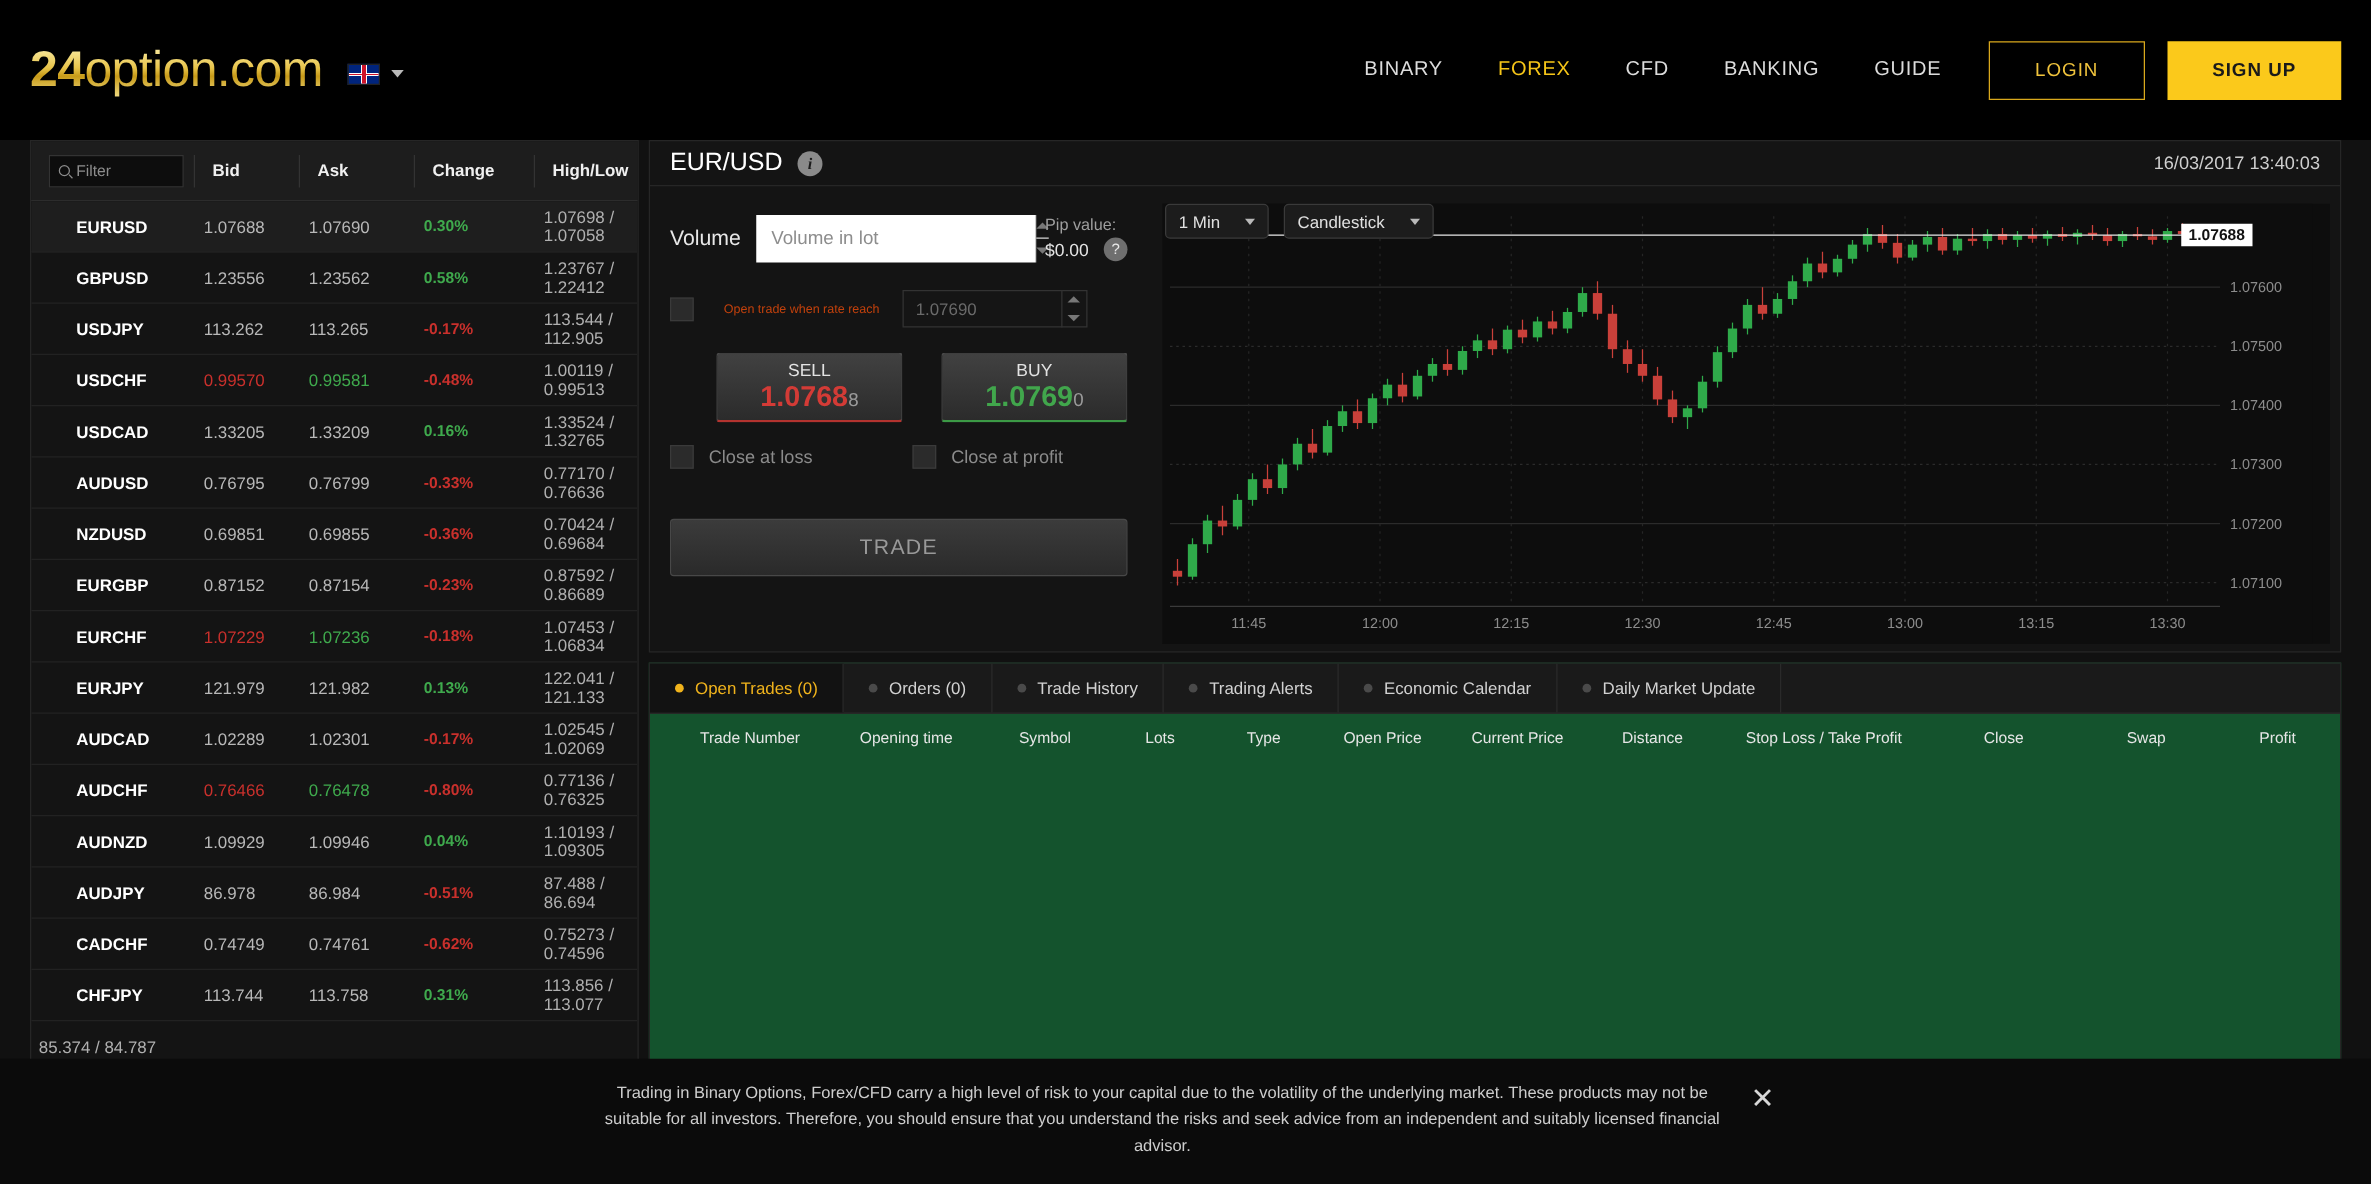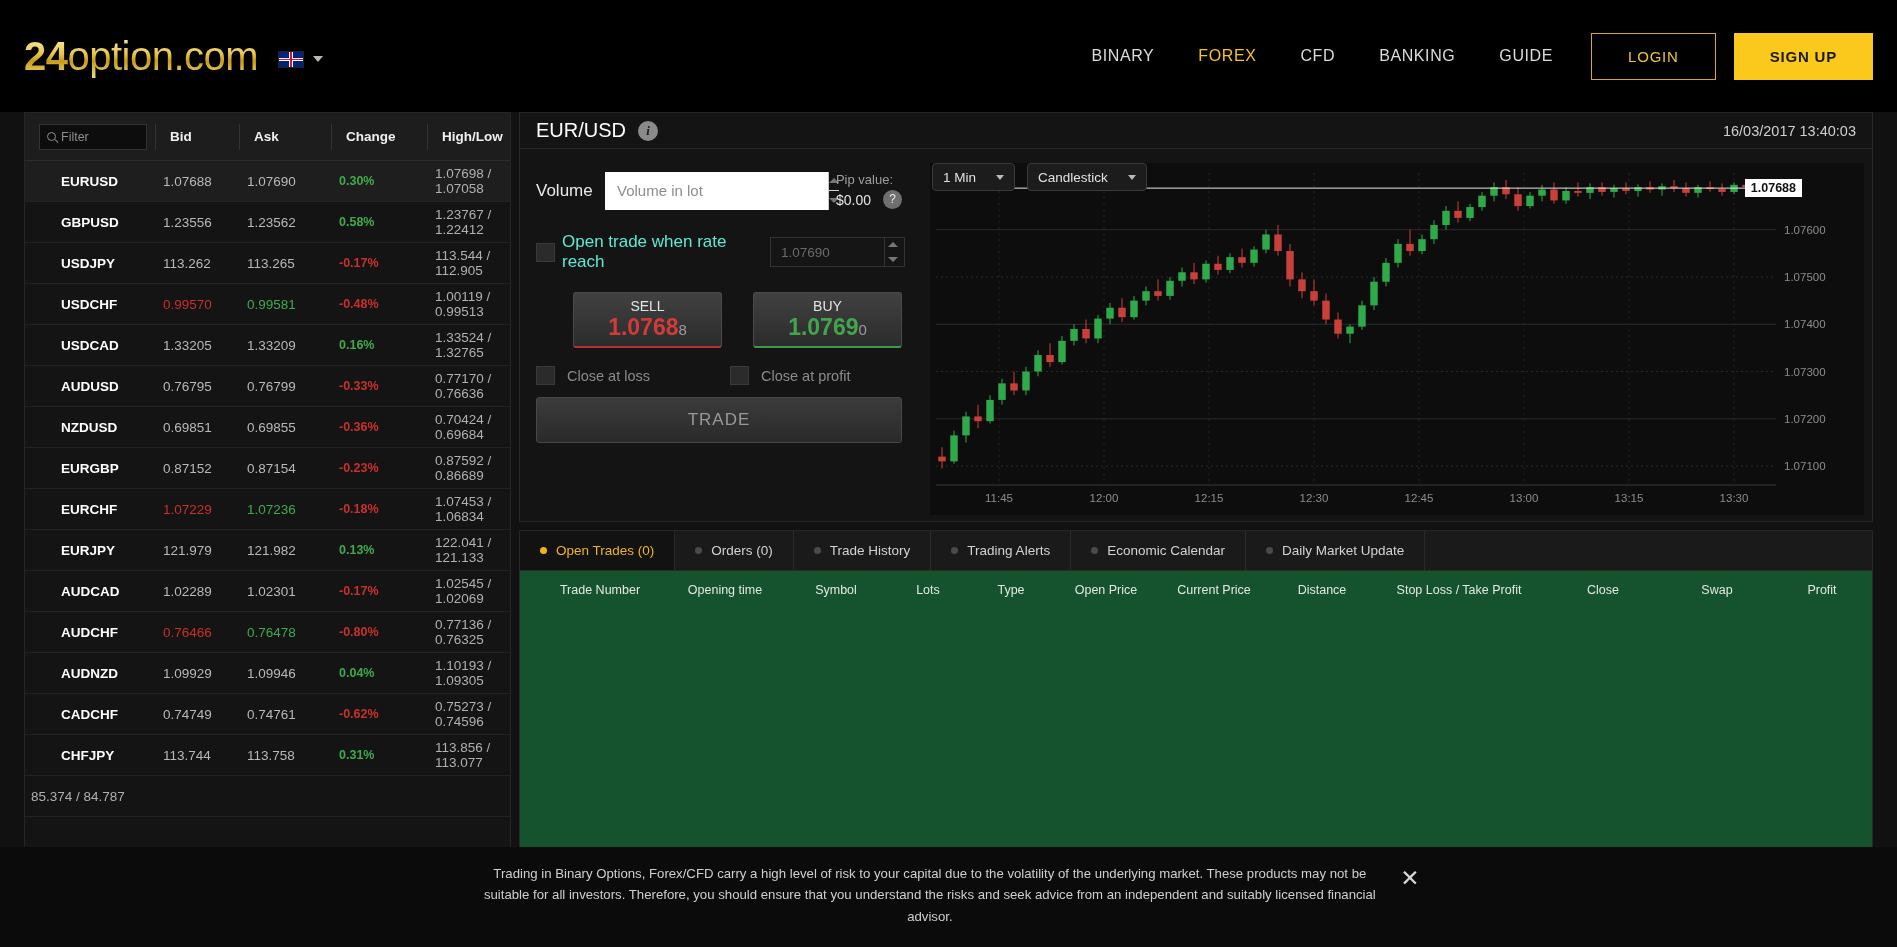--- a/index.html
+++ b/index.html
@@ -98,42 +98,42 @@
   .ar-u { border-bottom:5px solid #777; } .ar-d { border-top:5px solid #777; }
   .pipbox { margin-left:20px; font-size:13px; color:#9e9e9e; line-height:1.45; }
   .pipbox b { color:#e4e4e4; font-weight:normal; display:block; font-size:14px; }
   .qmark { width:19px;height:19px;border-radius:50%;background:#6f6f6f;color:#e8e8e8;font-size:12px;
            display:inline-flex;align-items:center;justify-content:center;margin-left:12px;
            vertical-align:middle;cursor:pointer; }
   .pip-line { display:flex; align-items:center; }
 
   .rate-reach { display:flex; align-items:center; margin-top:22px; }
   .cbx { width:19px;height:19px;background:#2b2b2b;border:1px solid #3a3a3a;cursor:pointer;flex:none; }
-  .rr-label { font-size:17px; color:#5eead4; margin-left:7px; }
+  .rr-label { font-size:10px; color:#c2410c; margin-left:24px; }
   .rr-input { margin-left:18px; width:148px; height:30px; background:#151515; border:1px solid #333;
               color:#6a6a6a; font-size:13.5px; padding:0 10px; display:flex; align-items:center; }
   .rr-spin { width:20px; height:30px; margin-left:-21px; display:flex; flex-direction:column;
              border-left:1px solid #333; }
   .rr-spin div{flex:1;display:flex;align-items:center;justify-content:center;}
 
   .bs-row { display:flex; gap:31px; margin-top:20px;padding-left:37px; }
   .bs-btn { flex:1; height:56px; background:linear-gradient(180deg,#414141 0%,#2b2b2b 100%);
             border:1px solid #4a4a4a; border-radius:3px; text-align:center; cursor:pointer;
             display:flex; flex-direction:column; justify-content:center; }
   .bs-btn.sell { border-bottom:2px solid #b3332f; }
   .bs-btn.buy  { border-bottom:2px solid #3c9a46; }
   .bs-word { font-size:14px; color:#e3e3e3; line-height:1.1; }
   .bs-price { font-size:23px; font-weight:bold; line-height:1.15; }
   .bs-price.sell { color:#d33b36; } .bs-price.buy { color:#41a64c; }
   .bs-price small { font-size:15px; font-weight:normal; color:#9a9a9a; }
 
   .closes { display:flex; gap:22px; margin-top:18px; }
   .close-item { flex:1; display:flex; align-items:center; }
   .close-item span { font-size:14.5px; color:#8b8b8b; margin-left:12px; }
-  .trade-btn { margin-top:12px; width:100%; height:46px;
+  .trade-btn { margin-top:40px; width:100%; height:46px;
                background:linear-gradient(180deg,#3b3b3b 0%,#2a2a2a 100%);
                border:1px solid #484848; border-radius:3px; color:#999; font-size:17px;
                letter-spacing:1px; cursor:pointer; font-family:"Liberation Sans",sans-serif; }
 
   
   .chart-col { flex:1; padding:14px 8px 6px 10px; position:relative; }
   .chart-ctrls { display:flex; gap:12px; position:absolute; top:14px; left:12px; z-index:5; }
   .sel-box { height:28px; background:#1c1c1c; border:1px solid #3a3a3a; border-radius:4px;
              display:flex; align-items:center; padding:0 10px; gap:20px; font-size:13.5px;
              color:#e0e0e0; cursor:pointer; }
@@ -283,20 +283,27 @@
             <div class="ask up">0.76478</div>
             <div class="chg down">-0.80%</div>
             <div class="hl">0.77136 / 0.76325</div>
           </div>
           <div class="rate-row">
             <div class="sym">AUDNZD</div>
             <div class="bid">1.09929</div>
             <div class="ask">1.09946</div>
             <div class="chg up">0.04%</div>
             <div class="hl">1.10193 / 1.09305</div>
+          </div>
+          <div class="rate-row">
+            <div class="sym">AUDJPY</div>
+            <div class="bid">86.978</div>
+            <div class="ask">86.984</div>
+            <div class="chg down">-0.51%</div>
+            <div class="hl">87.488 / 86.694</div>
           </div>
           <div class="rate-row">
             <div class="sym">CADCHF</div>
             <div class="bid">0.74749</div>
             <div class="ask">0.74761</div>
             <div class="chg down">-0.62%</div>
             <div class="hl">0.75273 / 0.74596</div>
           </div>
           <div class="rate-row">
             <div class="sym">CHFJPY</div>

